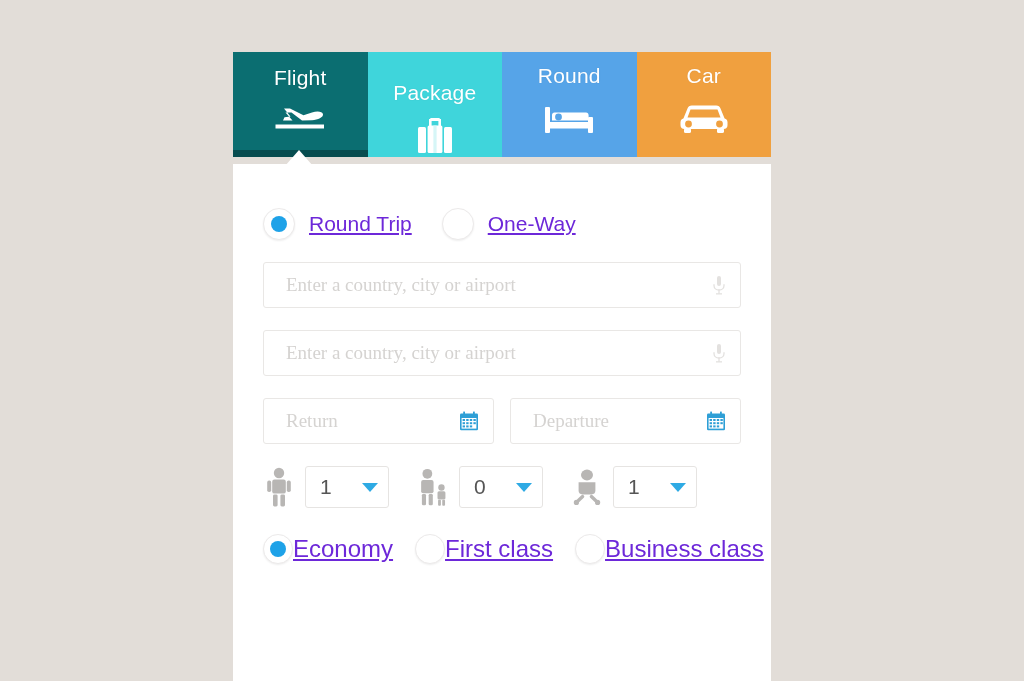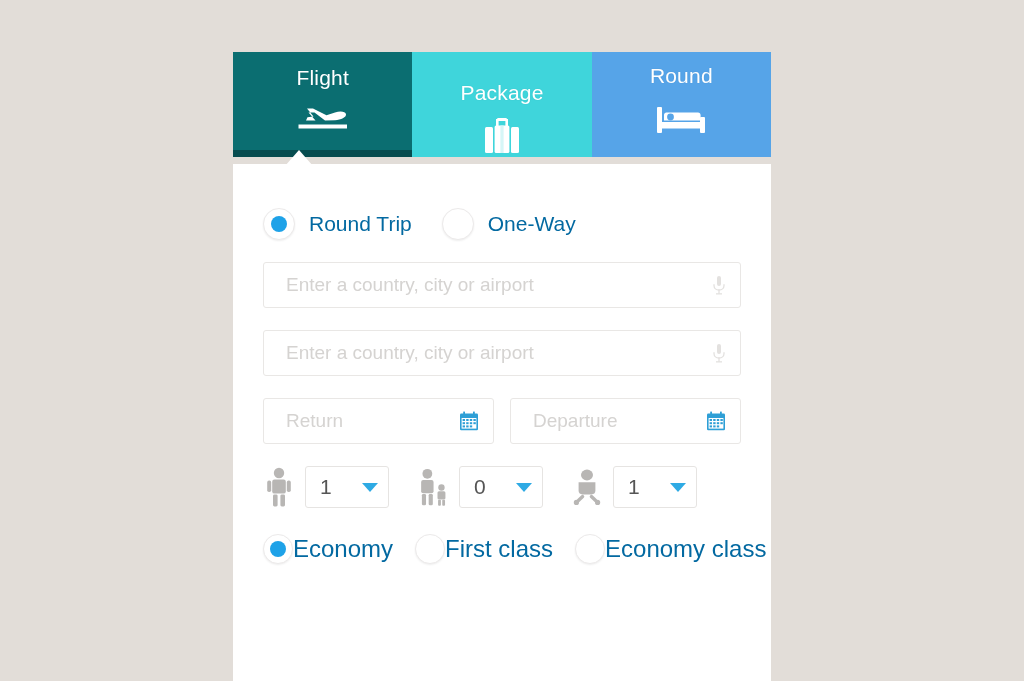--- a/index.html
+++ b/index.html
@@ -86,41 +86,42 @@
     flex: none;
   }
   .radio .dot {
     width: 16px; height: 16px; border-radius: 50%;
     background: #1ea2e8;
   }
   .radio.off .dot { background: transparent; }
   .radio-label {
     margin-left: 14px;
     font-size: 21px;
-    color: #0369a1;
+    color: #6d28d9;
     white-space: nowrap;
+    text-decoration: underline;
   }
   .trip-row { margin-bottom: 22px; }
   .trip-row .radio-opt + .radio-opt { margin-left: 30px; }
 
   
   .field {
     position: relative;
     height: 46px;
     border: 1px solid #e9e7e5;
     border-radius: 3px;
     background: #fff;
     display: flex; align-items: center;
     margin-bottom: 22px;
   }
   .field input {
     border: 0; outline: 0;
     width: 100%; height: 100%;
     padding: 0 40px 0 22px;
-    font-family: Liberation Sans, sans-serif;
+    font-family: Liberation Serif, serif;
     font-size: 19px;
     color: #a21caf;
     background: transparent;
   }
   .field input::placeholder { color: #d5d3d1; }
   .field .f-icon { position: absolute; right: 14px; top: 50%; transform: translateY(-50%); display:flex; }
 
   
   .date-row { display: flex; gap: 16px; margin-bottom: 22px; }
   .date-row .field { flex: 1 1 0; margin-bottom: 0; }
@@ -195,20 +196,35 @@
         <svg width="52" height="32" viewBox="0 0 52 32" fill="#ffffff">
           <rect x="2" y="4" width="5" height="26" rx="1"></rect>
           <rect x="45" y="14" width="5" height="16" rx="1"></rect>
           <rect x="2" y="19" width="48" height="6.5" rx="1"></rect>
           <path d="M9 17.5 L9 12 C9 10.6 10 9.6 11.4 9.6 L43 9.6 C44.6 9.6 45.6 10.8 45.6 12.4 L45.6 17.5 Z"></path>
           <circle cx="15.5" cy="14" r="3.4" fill="#56a4e8"></circle>
         </svg>
       </span>
     </div>
 
+    <div class="tab car">
+      <span class="tab-label">Car</span>
+      <span class="tab-icon">
+        <svg width="52" height="32" viewBox="0 0 52 32" fill="#ffffff">
+          <path d="M5 16.5 L9.5 5.5 C10.2 3.6 11.6 2.6 13.8 2.6 L38.2 2.6
+                   C40.4 2.6 41.8 3.6 42.5 5.5 L47 16.5 Z"></path>
+          <path d="M12.5 6.6 L39.5 6.6 L42.5 14.6 L9.5 14.6 Z" fill="#f0a03f"></path>
+          <rect x="2.5" y="15.5" width="47" height="10.5" rx="4"></rect>
+          <circle cx="10.5" cy="21" r="3.4" fill="#f0a03f"></circle>
+          <circle cx="41.5" cy="21" r="3.4" fill="#f0a03f"></circle>
+          <rect x="6" y="25" width="7" height="5" rx="1.6"></rect>
+          <rect x="39" y="25" width="7" height="5" rx="1.6"></rect>
+        </svg>
+      </span>
+    </div>
 
   </div>
 
   <div class="tab-pointer"></div>
 
   <div class="card">
     <div class="form">
 
       <div class="radio-row trip-row">
         <div class="radio-opt">
@@ -368,20 +384,20 @@
         <div class="radio-opt">
           <span class="radio off">
               <span class="dot"></span>
             </span>
           <span class="radio-label">First class</span>
         </div>
         <div class="radio-opt">
           <span class="radio off">
               <span class="dot"></span>
             </span>
-          <span class="radio-label">Economy class</span>
+          <span class="radio-label">Business class</span>
         </div>
       </div>
 
     </div>
   </div>
 
 </div>
 
 </body></html>

